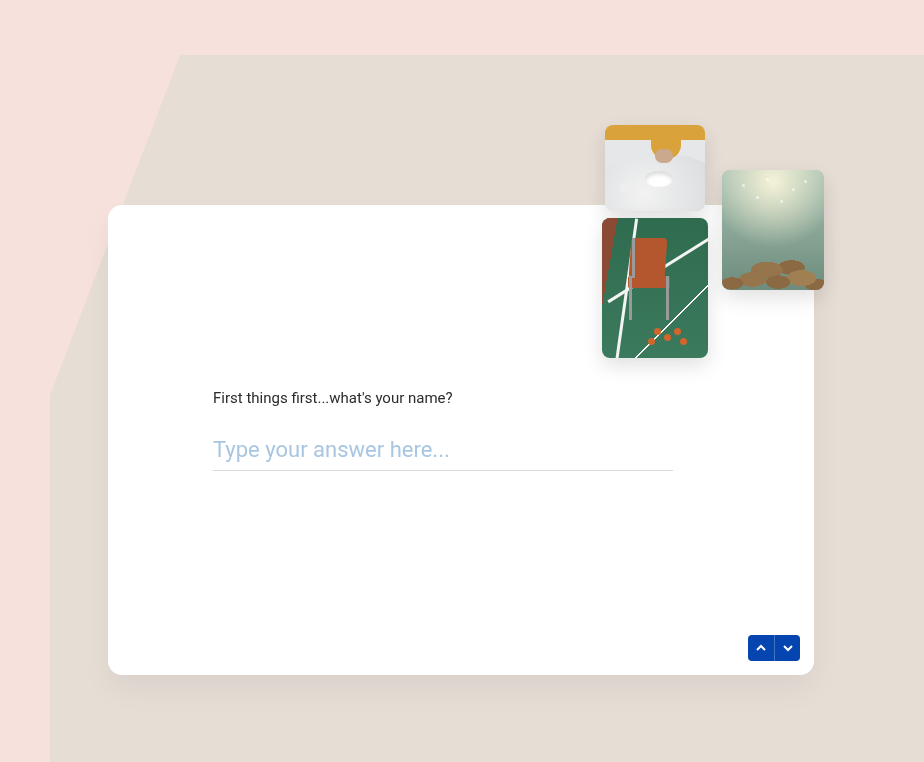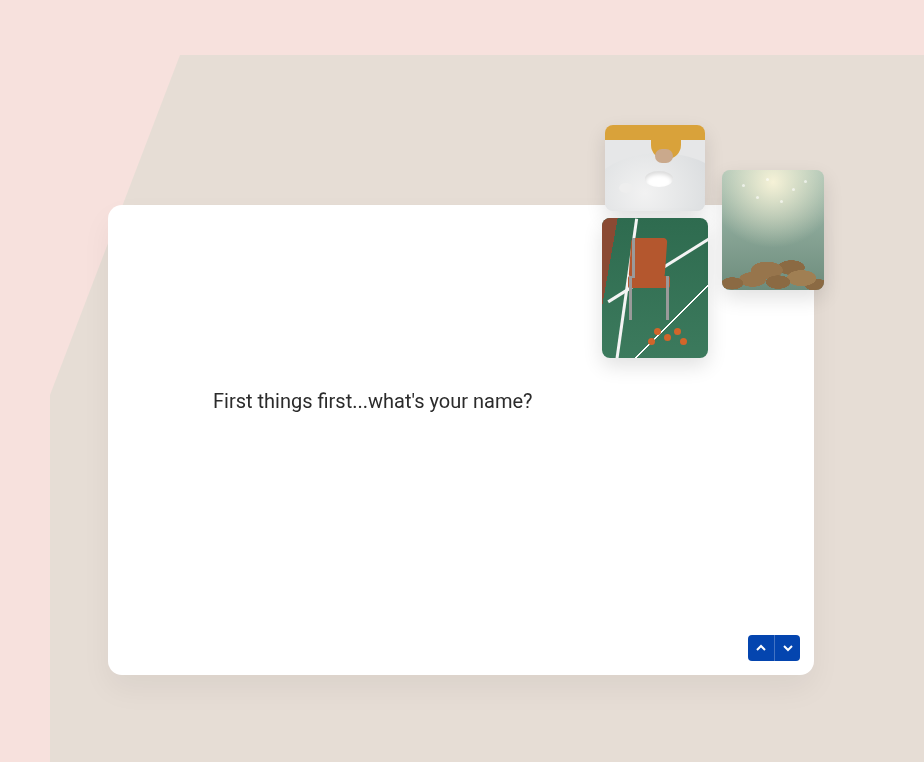--- a/index.html
+++ b/index.html
@@ -37,21 +37,21 @@
   }
 
   .question-block {
     position: absolute;
     left: 105px;
     top: 184px;
     width: 460px;
   }
 
   .question-text {
-    font-size: 20px;
+    font-size: 15px;
     color: #2b2b2b;
     margin: 0 0 26px 0;
     font-weight: 400;
   }
 
   .answer-input {
     width: 100%;
     border: none;
     border-bottom: 1px solid #d9d9d9;
     font-size: 22px;
@@ -152,20 +152,21 @@
 </head>
 <body>
 
 <div class="bg-band"></div>
 
 <div class="card">
 
   <div class="question-block">
     <p class="question-text">First things first...what's your name?</p>
 
+    <input type="text" class="answer-input" placeholder="Type your answer here..." style="">
   </div>
 
   <div class="nav-group">
     <button class="nav-btn" aria-label="Previous">
       <span>
         <svg viewBox="0 0 10 10">
             <polyline points="1,7 5,3 9,7"></polyline>
           </svg>
       </span>
     </button>

